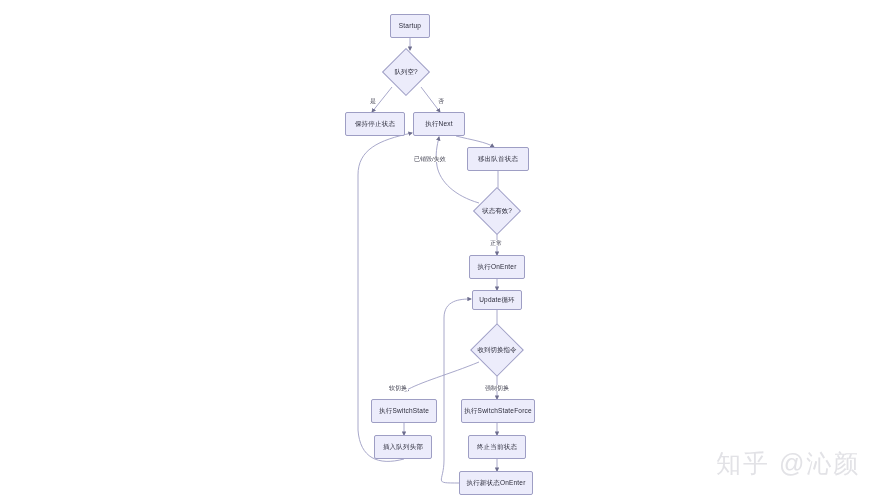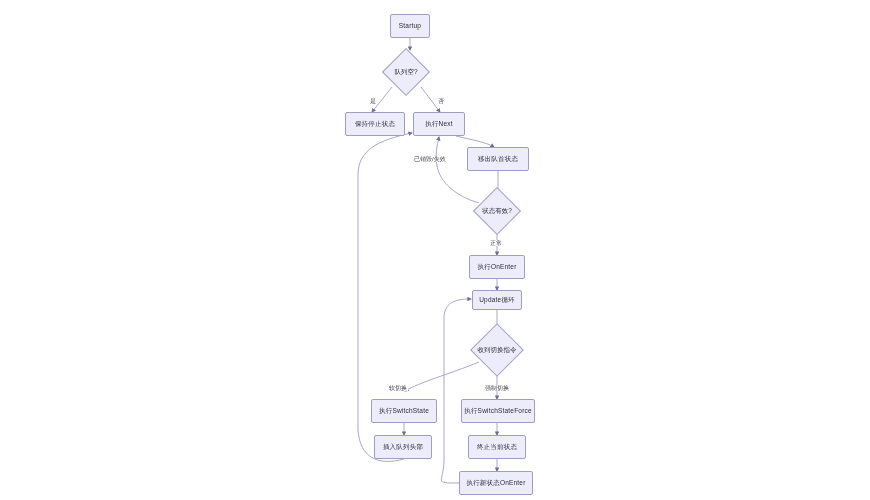--- a/index.html
+++ b/index.html
@@ -158,14 +158,15 @@
   <div class="edge-label" style="left:437px;top:98px;">否</div>
 
   <div class="edge-label" style="left:413px;top:156px;">已销毁/失效</div>
 
   <div class="edge-label" style="left:489px;top:240px;">正常</div>
 
   <div class="edge-label" style="left:388px;top:385px;">软切换</div>
 
   <div class="edge-label" style="left:484px;top:385px;">强制切换</div>
 
+  <div class="watermark" style="left:716px;top:447px;">知乎 @沁颜</div>
 
 </div>
 
 </body></html>

